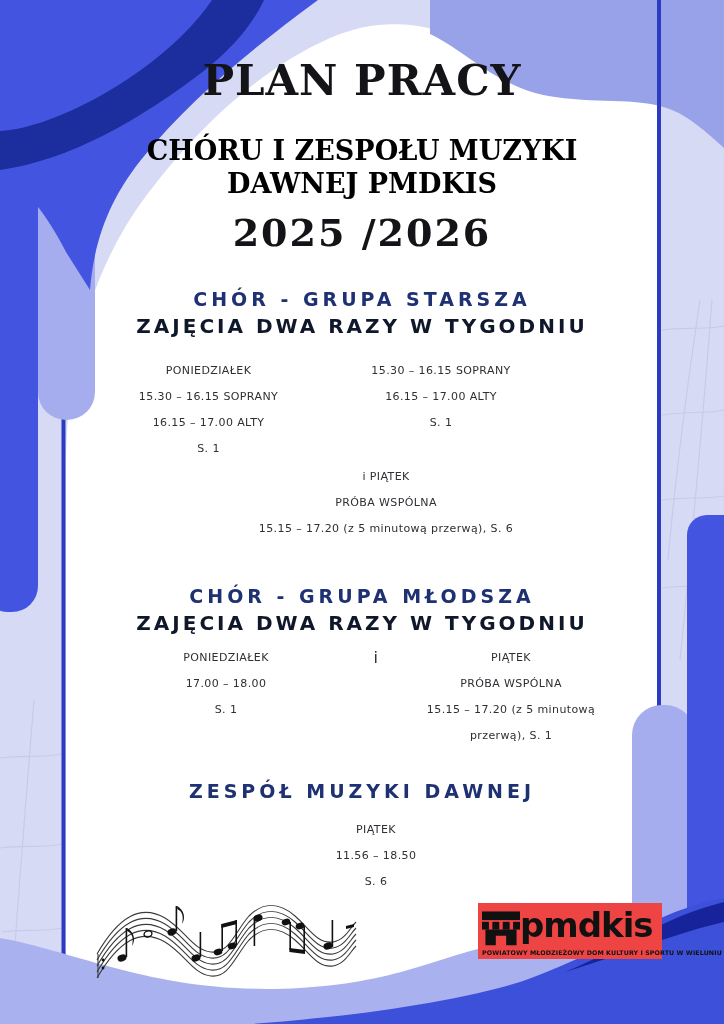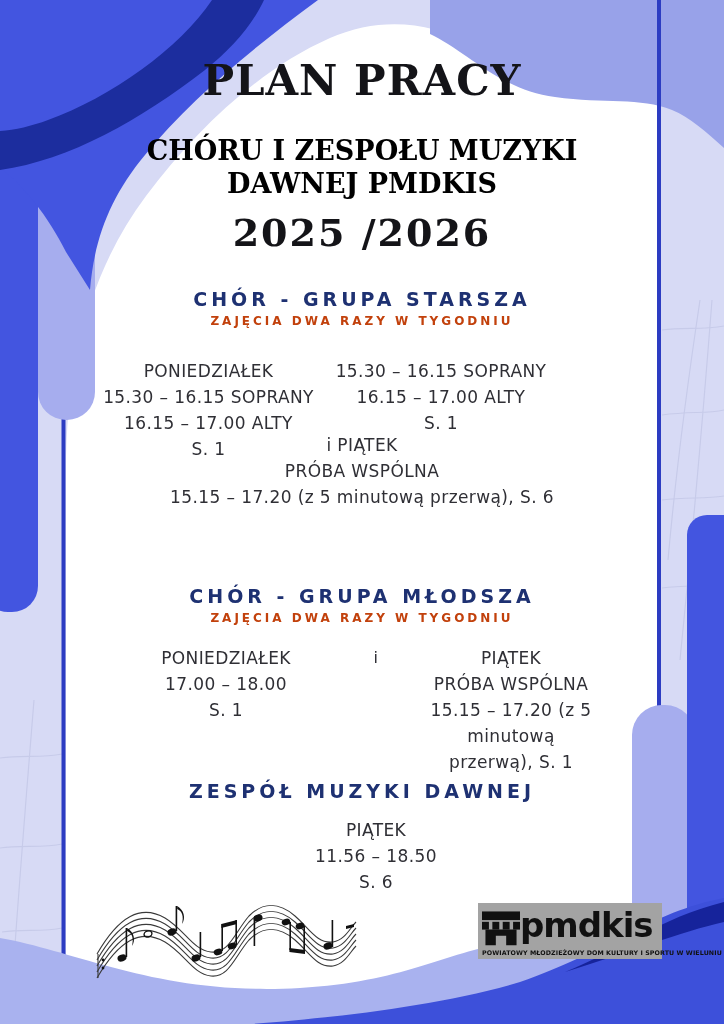--- a/index.html
+++ b/index.html
@@ -8,34 +8,34 @@
   .bg{position:absolute;inset:0;width:724px;height:1024px;}
   .content{position:absolute;left:66px;top:0;width:592px;text-align:center;color:#2f2f35;}
   .abs{position:absolute;left:0;width:100%;}
   .title1{top:56px;font-family:"DejaVu Serif","Liberation Serif",serif;font-weight:700;
           font-size:42px;letter-spacing:1px;color:#141418;}
   .title2{top:134px;font-family:"DejaVu Serif","Liberation Serif",serif;font-weight:700;
           font-size:27px;line-height:33px;color:#000000;}
   .years{top:210px;font-family:"DejaVu Serif","Liberation Serif",serif;font-weight:700;
          font-size:38px;letter-spacing:2px;color:#141418;}
   .sec-head{font-weight:700;font-size:19px;letter-spacing:4px;color:#1e3172;}
-  .sec-sub{font-weight:700;font-size:12px;letter-spacing:3px;color:#c2410c;}
+  .sec-sub{font-weight:700;font-size:20px;letter-spacing:3px;color:#0f172a;}
   .s1h{top:288px}.s1s{top:314px}
   .cols{display:flex;text-align:center;}
   .s1c{top:358px;padding-left:20px;box-sizing:border-box;}
   .s1c .c1{width:245px}.s1c .c2{width:80px}.s1c .c3{width:220px}
   .s2c{top:645px;padding-left:30px;box-sizing:border-box;}
   .s2c .c1{width:260px}.s2c .c2{width:40px}.s2c .c3{width:230px}
-  .s1f{top:432px;padding-left:0;}
+  .s1f{top:464px;padding-left:24px;}
   .s2h{top:585px}.s2s{top:611px}
   .s3h{top:780px}.s3l{top:817px;padding-left:14px;}
-  .line{font-size:17px;line-height:26px;letter-spacing:.4px;color:#2f2f35;display:block;}
+  .line{font-size:11px;line-height:26px;letter-spacing:.4px;color:#2f2f35;display:block;}
   .small{font-size:16px;}
   .staff{position:absolute;left:88px;top:896px;width:272px;height:88px;}
-  .logo{position:absolute;left:478px;top:903px;width:184px;height:56px;background:#a3a3a3;}
+  .logo{position:absolute;left:478px;top:903px;width:184px;height:56px;background:#ef4444;}
   .logo-row{display:flex;align-items:flex-start;padding:3px 0 0 4px;}
   .logo-icon{width:38px;height:38px;flex:0 0 38px;margin-top:2px;}
   .brand{font-weight:700;font-size:34px;line-height:38px;letter-spacing:-1px;color:#111;
          font-family:"DejaVu Sans",sans-serif;}
   .tagline{position:absolute;left:4px;right:2px;bottom:3px;font-size:6.3px;font-weight:700;
            letter-spacing:.1px;color:#111;white-space:nowrap;}
 </style>
 </head>
 <body>
 

